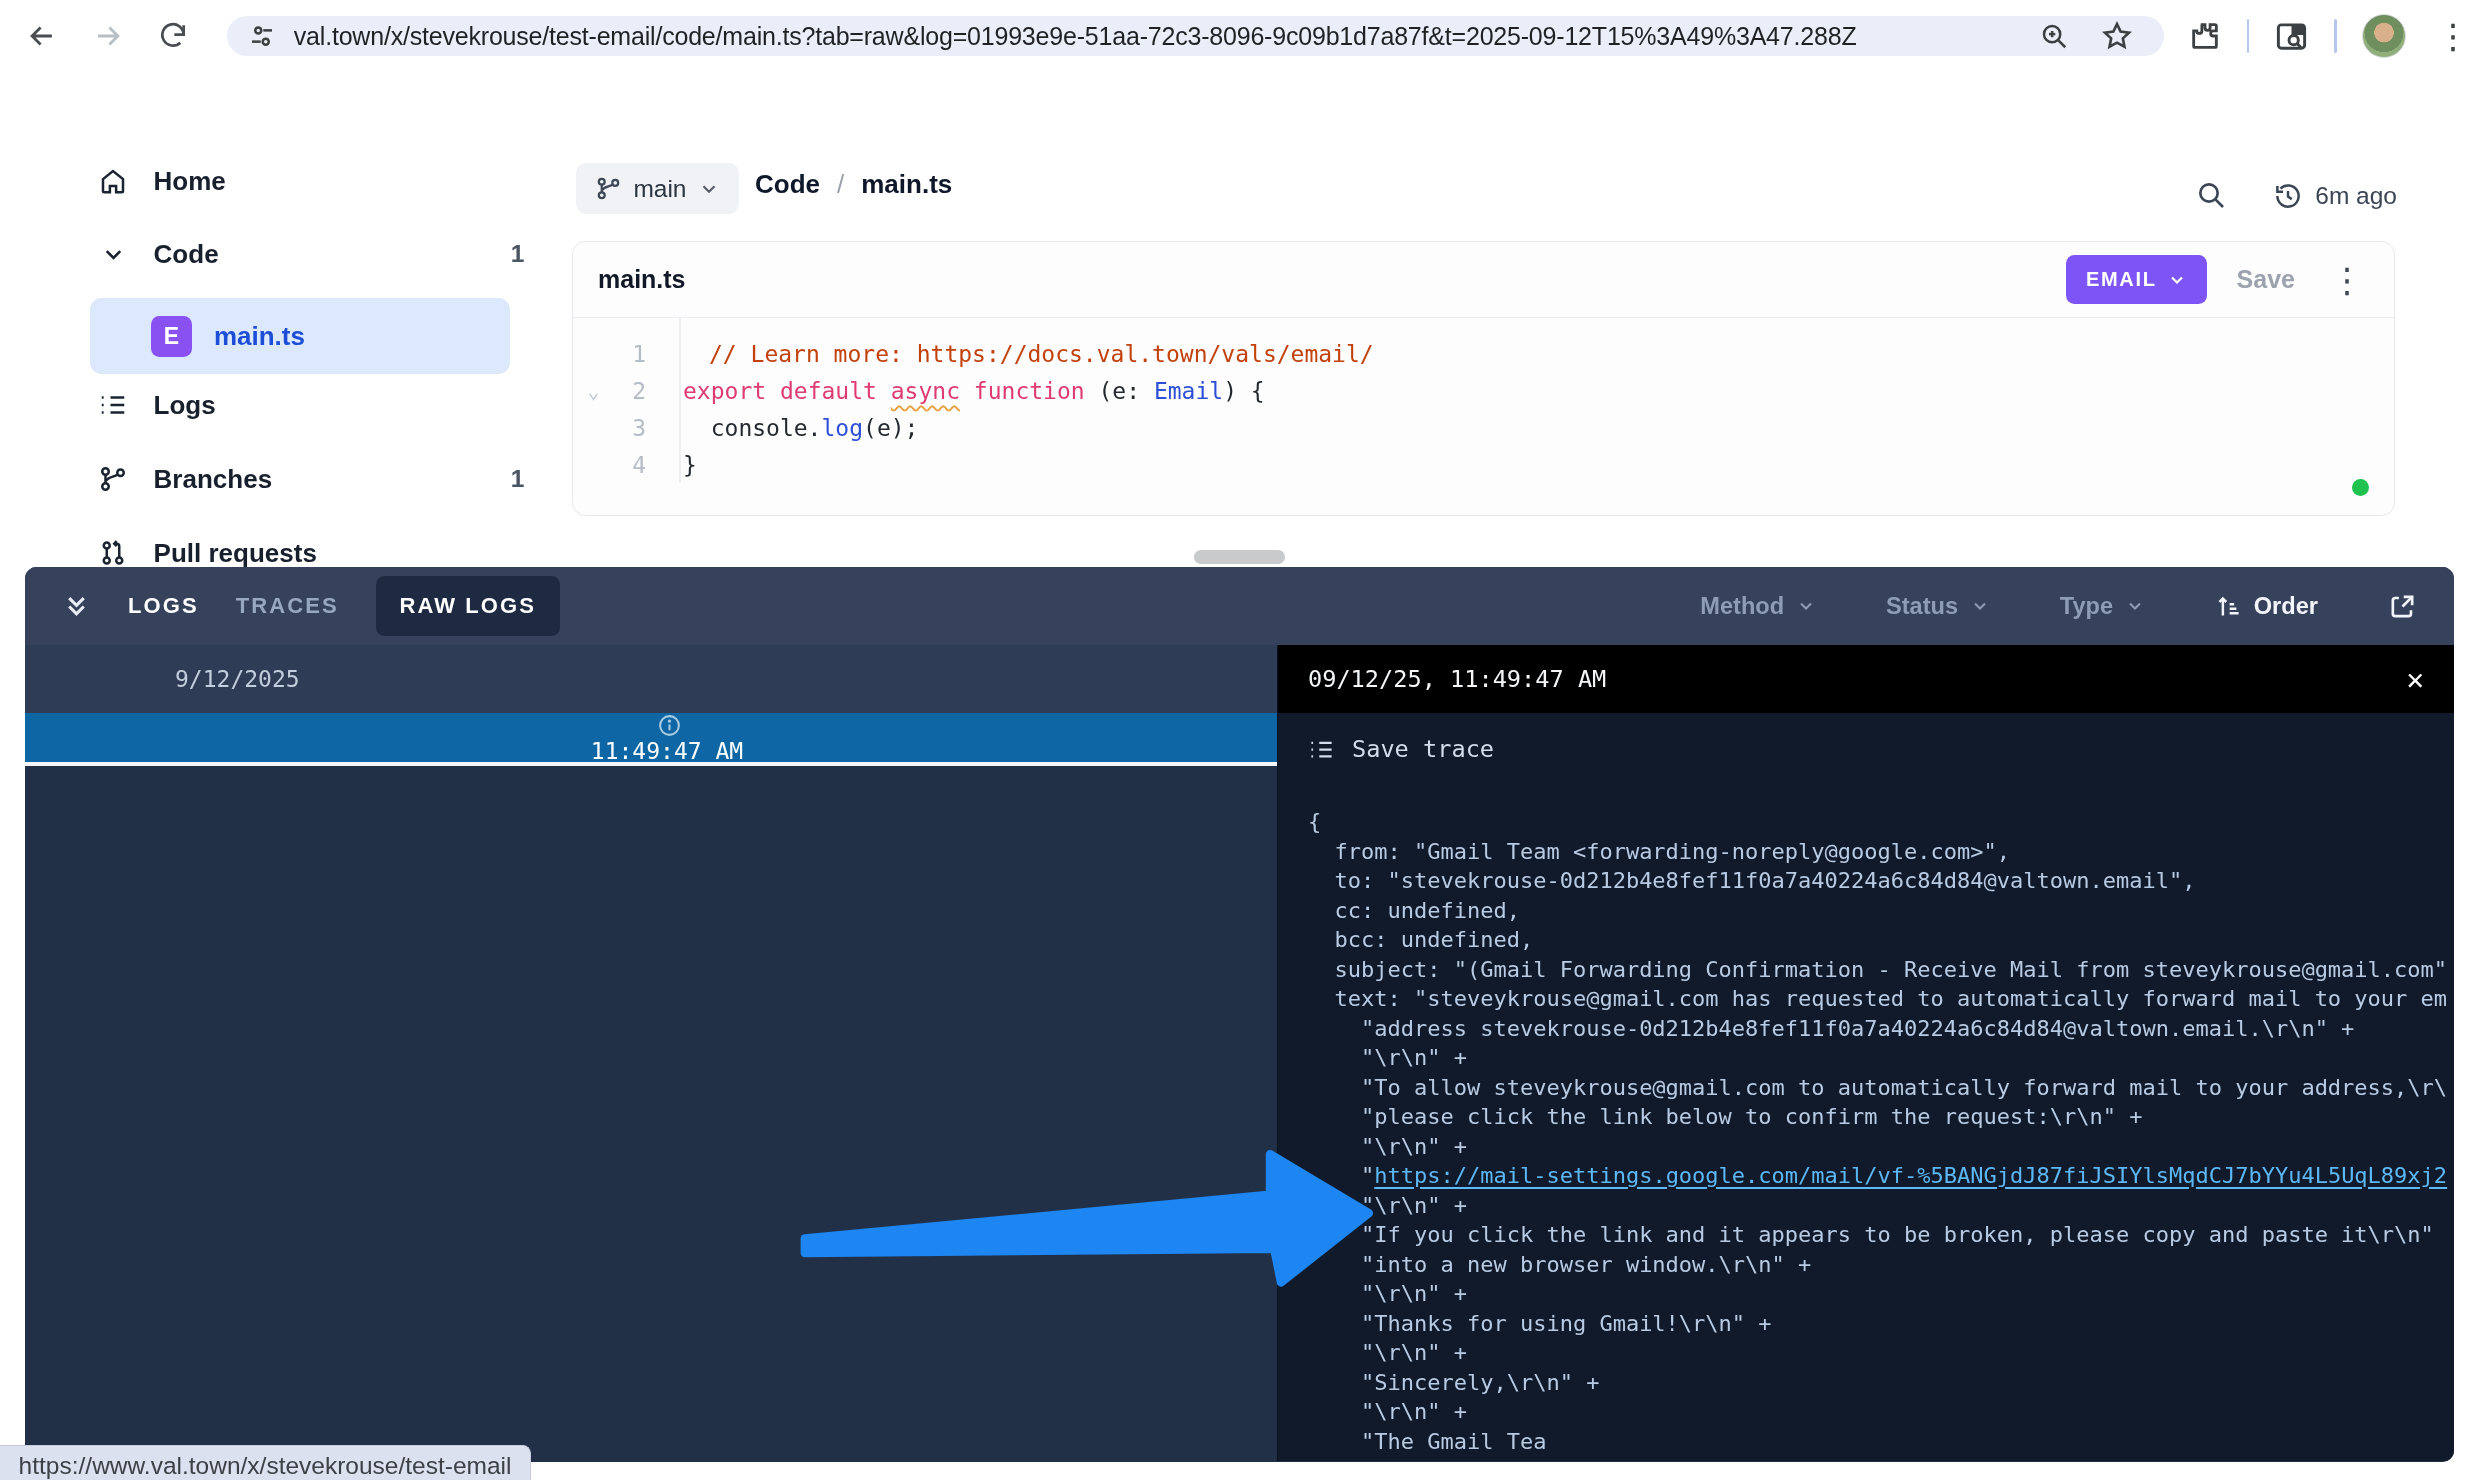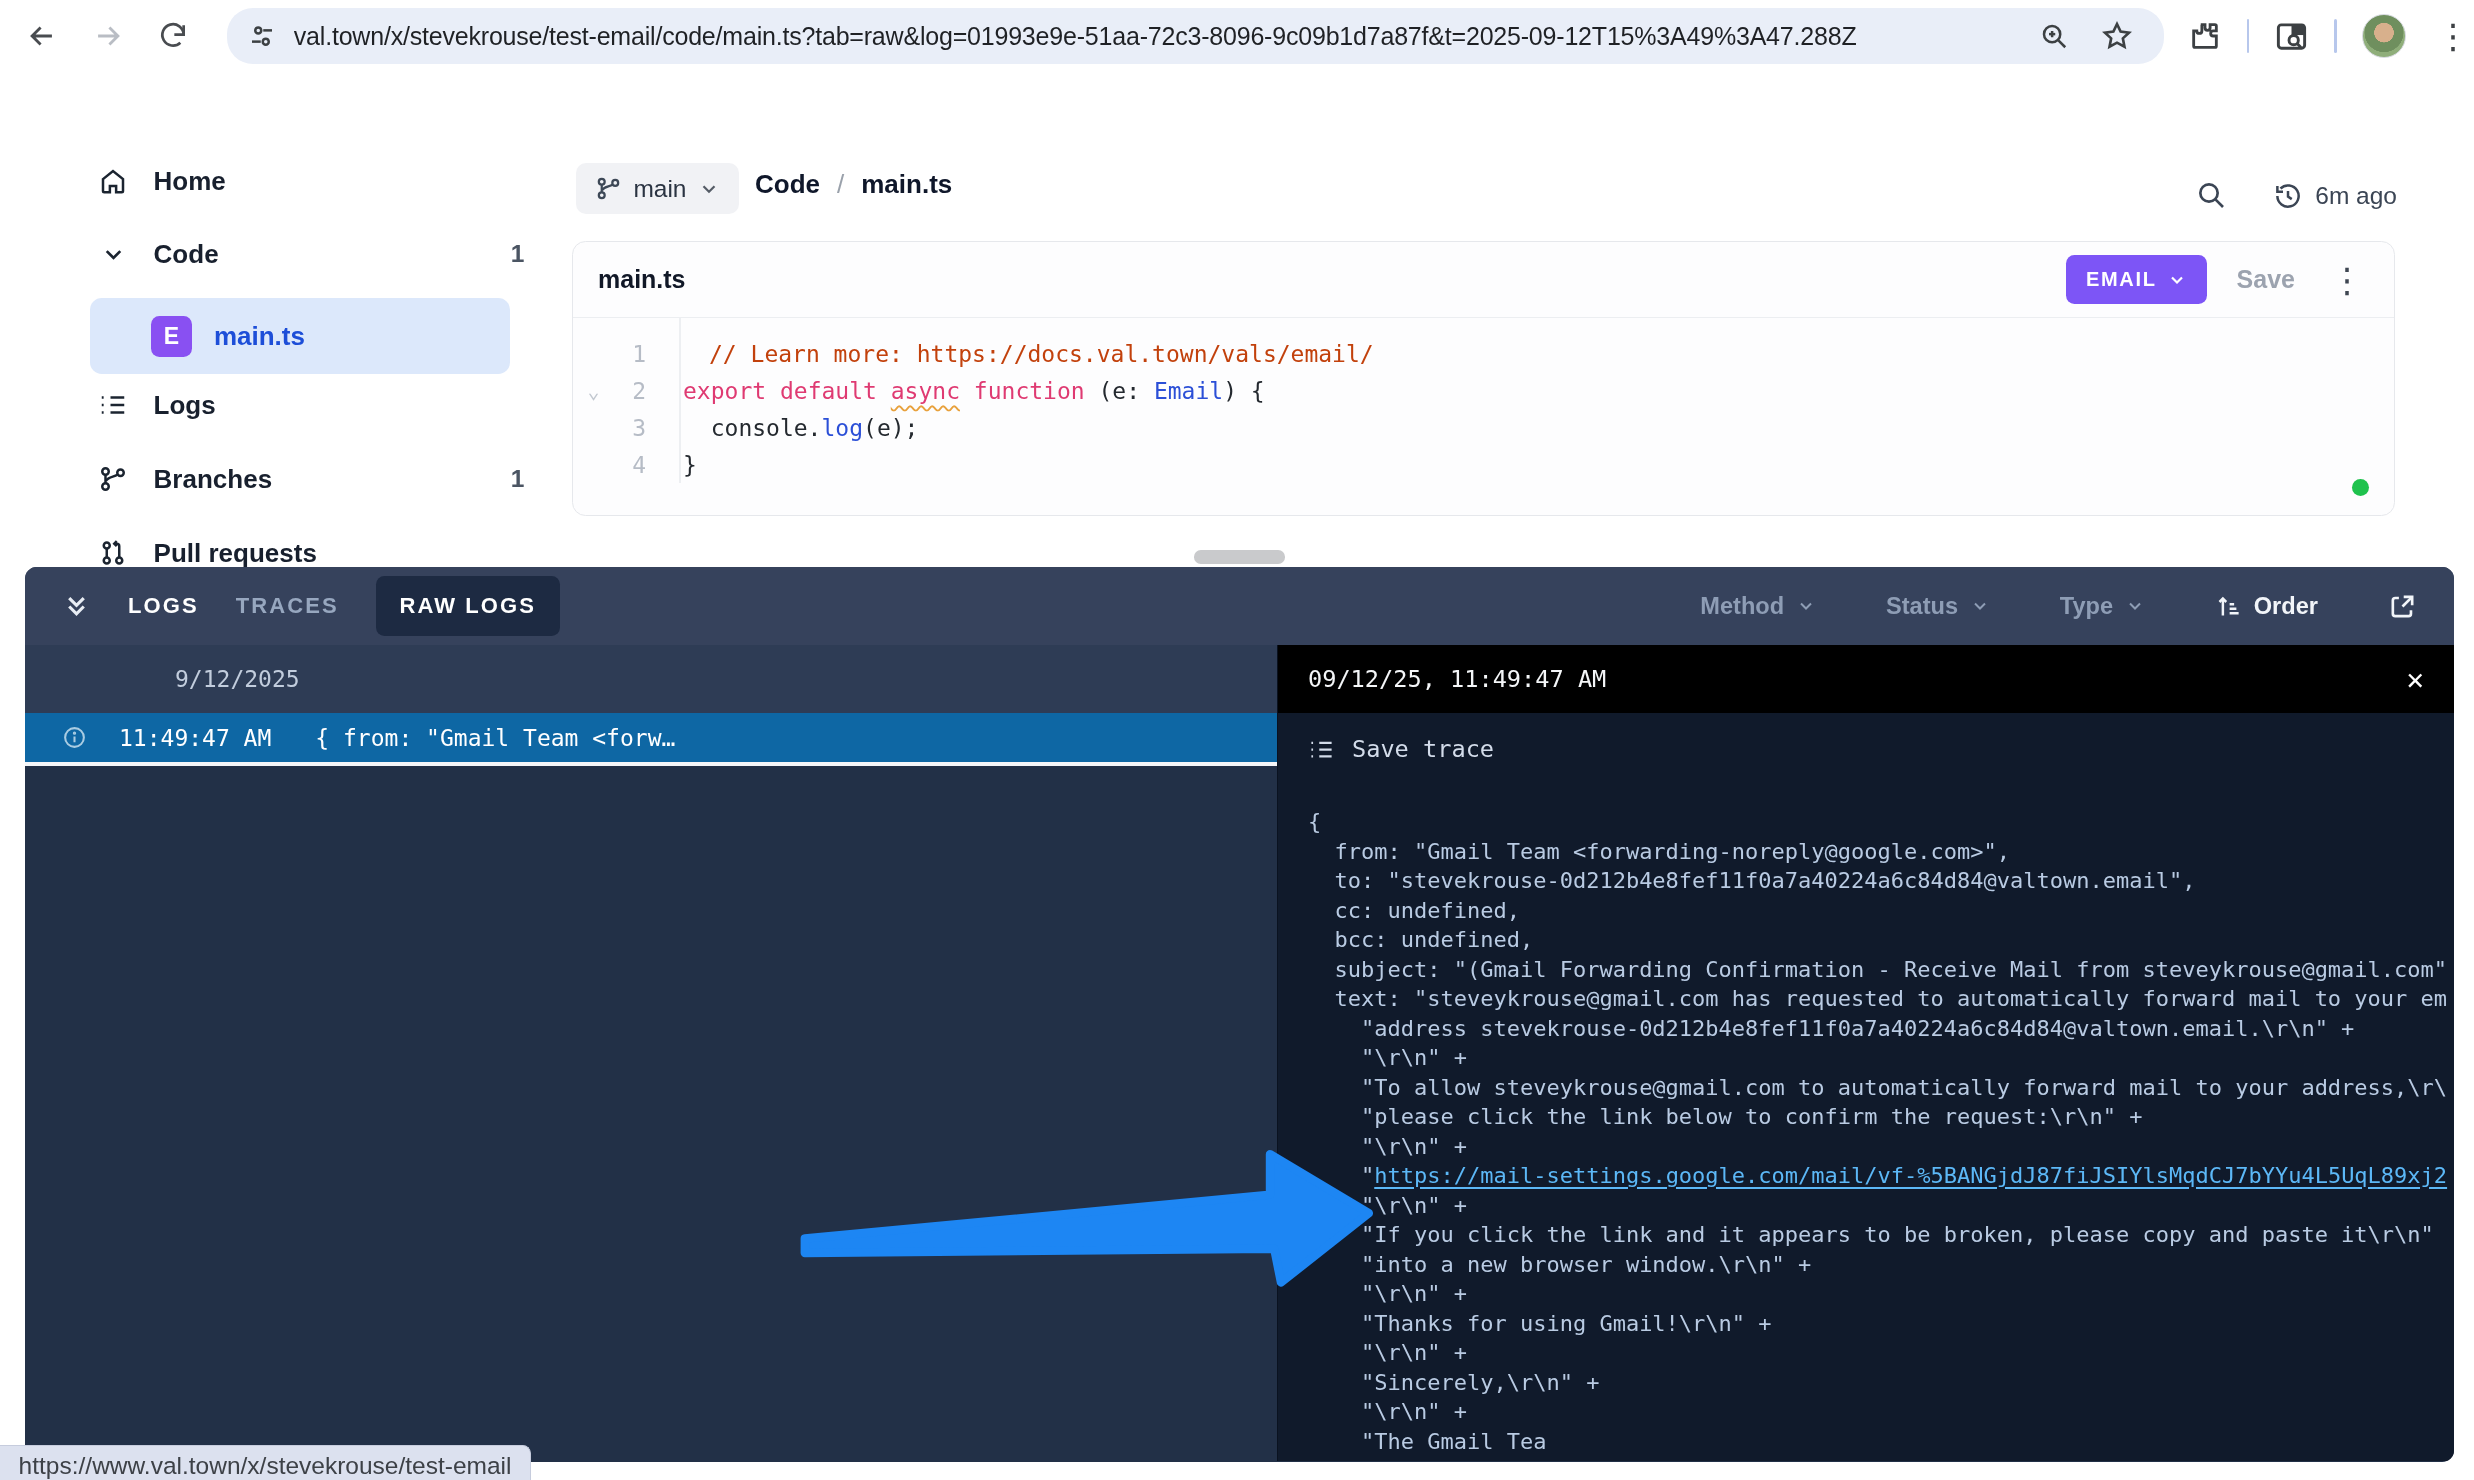--- a/index.html
+++ b/index.html
@@ -7,21 +7,21 @@
               font-family:"Liberation Sans", sans-serif; }
   .stage { position:relative; width:2475px; height:1480px; background:#fff; }
 
   
   .browser-bar { position:absolute; left:0; top:0; width:2475px; height:72px; background:#fff;
                  display:flex; align-items:center; }
   .nav-ic { width:37px; height:37px; display:flex; align-items:center; justify-content:center; color:#494c50; }
   .nav-back { margin-left:23.6px; }
   .nav-fwd { margin-left:29px; color:#b9bdc4; }
   .nav-reload { margin-left:29px; }
-  .url-pill { margin-left:35px; width:1951px; height:56px; border-radius:26px; background:#e9eef8;
+  .url-pill { margin-left:35px; width:1951px; height:40px; border-radius:26px; background:#e9eef8;
               display:flex; align-items:center; padding:0 20px; }
   .url-text { font-size:25px; color:#1f2125; margin-left:17px; white-space:nowrap; overflow:hidden;
               flex:1; letter-spacing:-0.2px; }
   .pill-right { display:flex; align-items:center; gap:32px; margin-right:11.8px; color:#3c4043; }
   .chrome-right { display:flex; align-items:center; margin-left:23.6px; gap:25px; color:#3c4043; }
   .vdiv { width:2.5px; height:34px; background:#b7c7ec; border-radius:1.7px; }
   .avatar { width:44px; height:44px; border-radius:50%;
             background:radial-gradient(circle at 50% 42%, #d8b08c 0 30%, #6f8f5e 31% 60%, #8fae7a 61%); border:0.8px solid #d7dae0; }
 
   
@@ -88,21 +88,21 @@
   .tab-right { margin-left:auto; display:flex; align-items:center; gap:70px; }
   .filter { display:flex; align-items:center; gap:11.8px; color:#8e9db5; font-size:23.6px; font-weight:600; }
   .order { display:flex; align-items:center; gap:11.8px; color:#f2f5f9; font-size:23.6px; font-weight:700; }
   .openout { color:#f2f5f9; display:flex; }
 
   .logs-body { display:flex; height:816px; }
   .log-list { width:1252px; display:flex; flex-direction:column; }
   .date-head { height:68px; background:#2e3c55; display:flex; align-items:center; padding-left:150px;
                color:#c2cddd; font-family:"DejaVu Sans Mono",monospace; font-size:23px; }
   .log-row { height:53px; background:#0e67a4; display:flex; align-items:center; color:#fff;
-             font-family:"DejaVu Sans Mono",monospace; font-size:23px; border-bottom:4.2px solid #f4f6f9; }
+             font-family:"DejaVu Sans Mono",monospace; font-size:23px; border-bottom:4.2px solid #f4f6f9;flex-direction:column; }
   .log-row .info-ic { margin-left:37px; color:#a9cce2; display:flex; }
   .row-time { margin-left:32px; }
   .row-preview { margin-left:44px; white-space:pre; }
   .list-rest { flex:1; background:#223047; }
 
   .log-detail { flex:1; background:#101a2b; border-left:1.7px solid #0a1220; display:flex; flex-direction:column; }
   .detail-head { height:68px; background:#000; display:flex; align-items:center; padding:0 30px;
                  color:#f4f6f8; font-family:"DejaVu Sans Mono",monospace; font-size:23.6px; }
   .close-x { margin-left:auto; color:#fff; font-size:29px; background:none; border:none;
              font-family:"DejaVu Sans Mono",monospace; }

